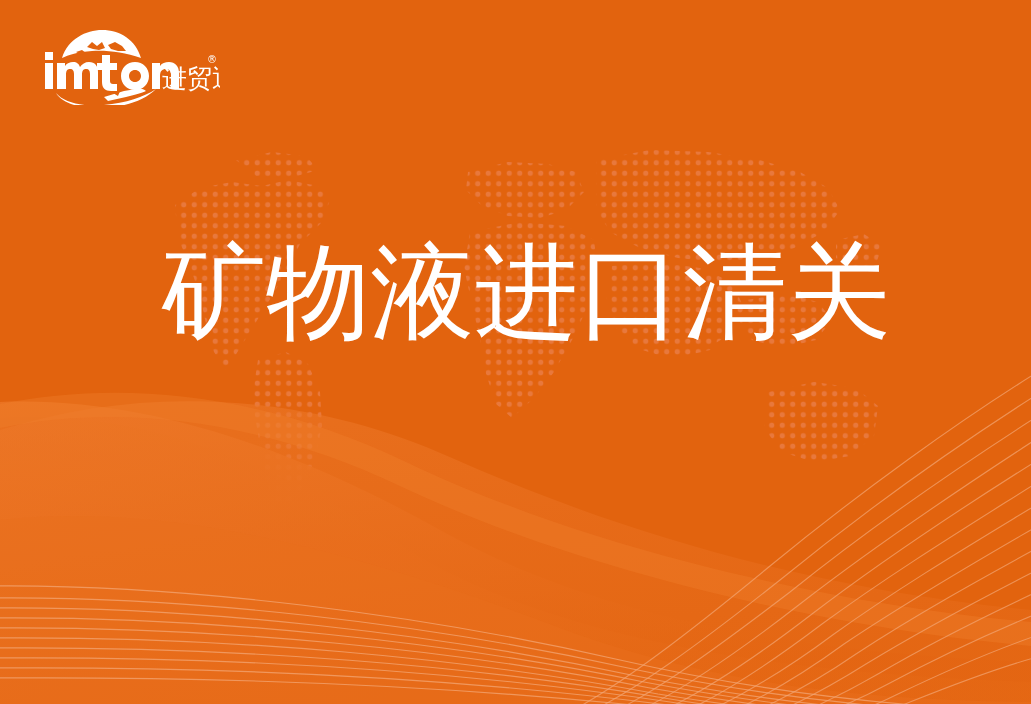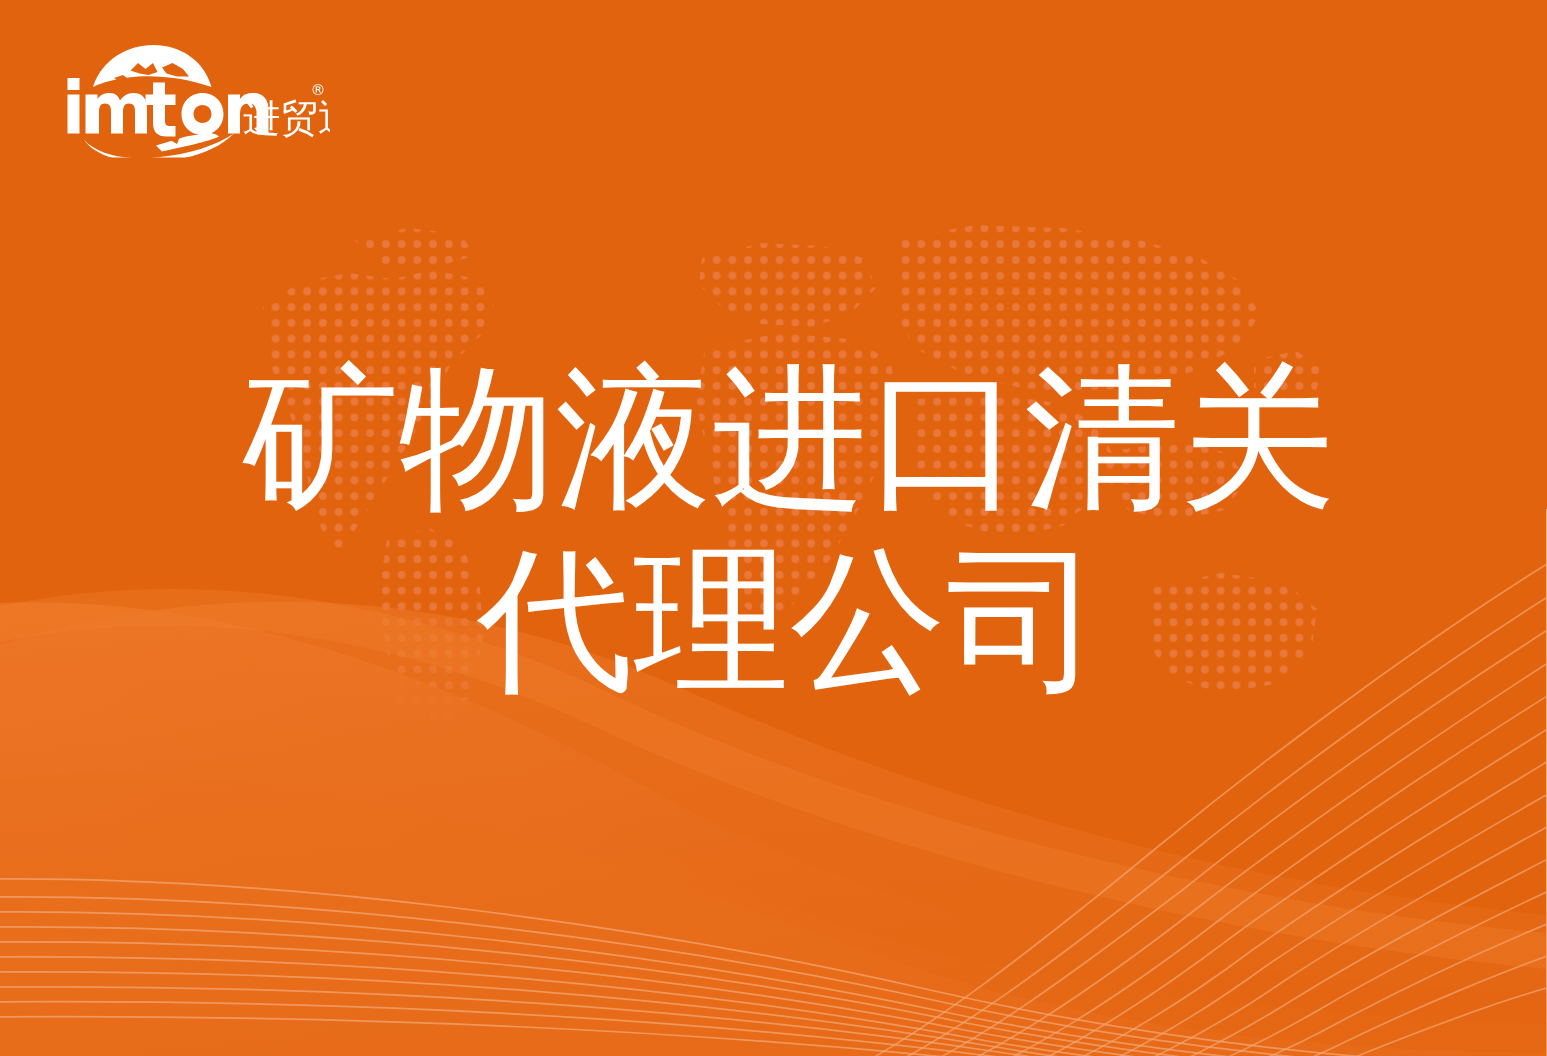--- a/index.html
+++ b/index.html
@@ -234,17 +234,16 @@
                  C104,74 84,80 62,81 C40,82 22,76 16,66 Z"></path>
         <path d="M64,70 L84,64 L96,62 C100,61 104,62 106,64
                  C102,66 94,68 86,70 L68,74 Z"></path>
         <path d="M73,66 L80,64 L78,69 Z" fill="#e2630e"></path>
       </g>
     </svg>
   </div>
 
   <div class="headline">
     <span class="headline-line">矿物液进口清关</span>
-    <span class="headline-line">代理公司</span>
   </div>
 
 
 </div>
 
 </body></html>

